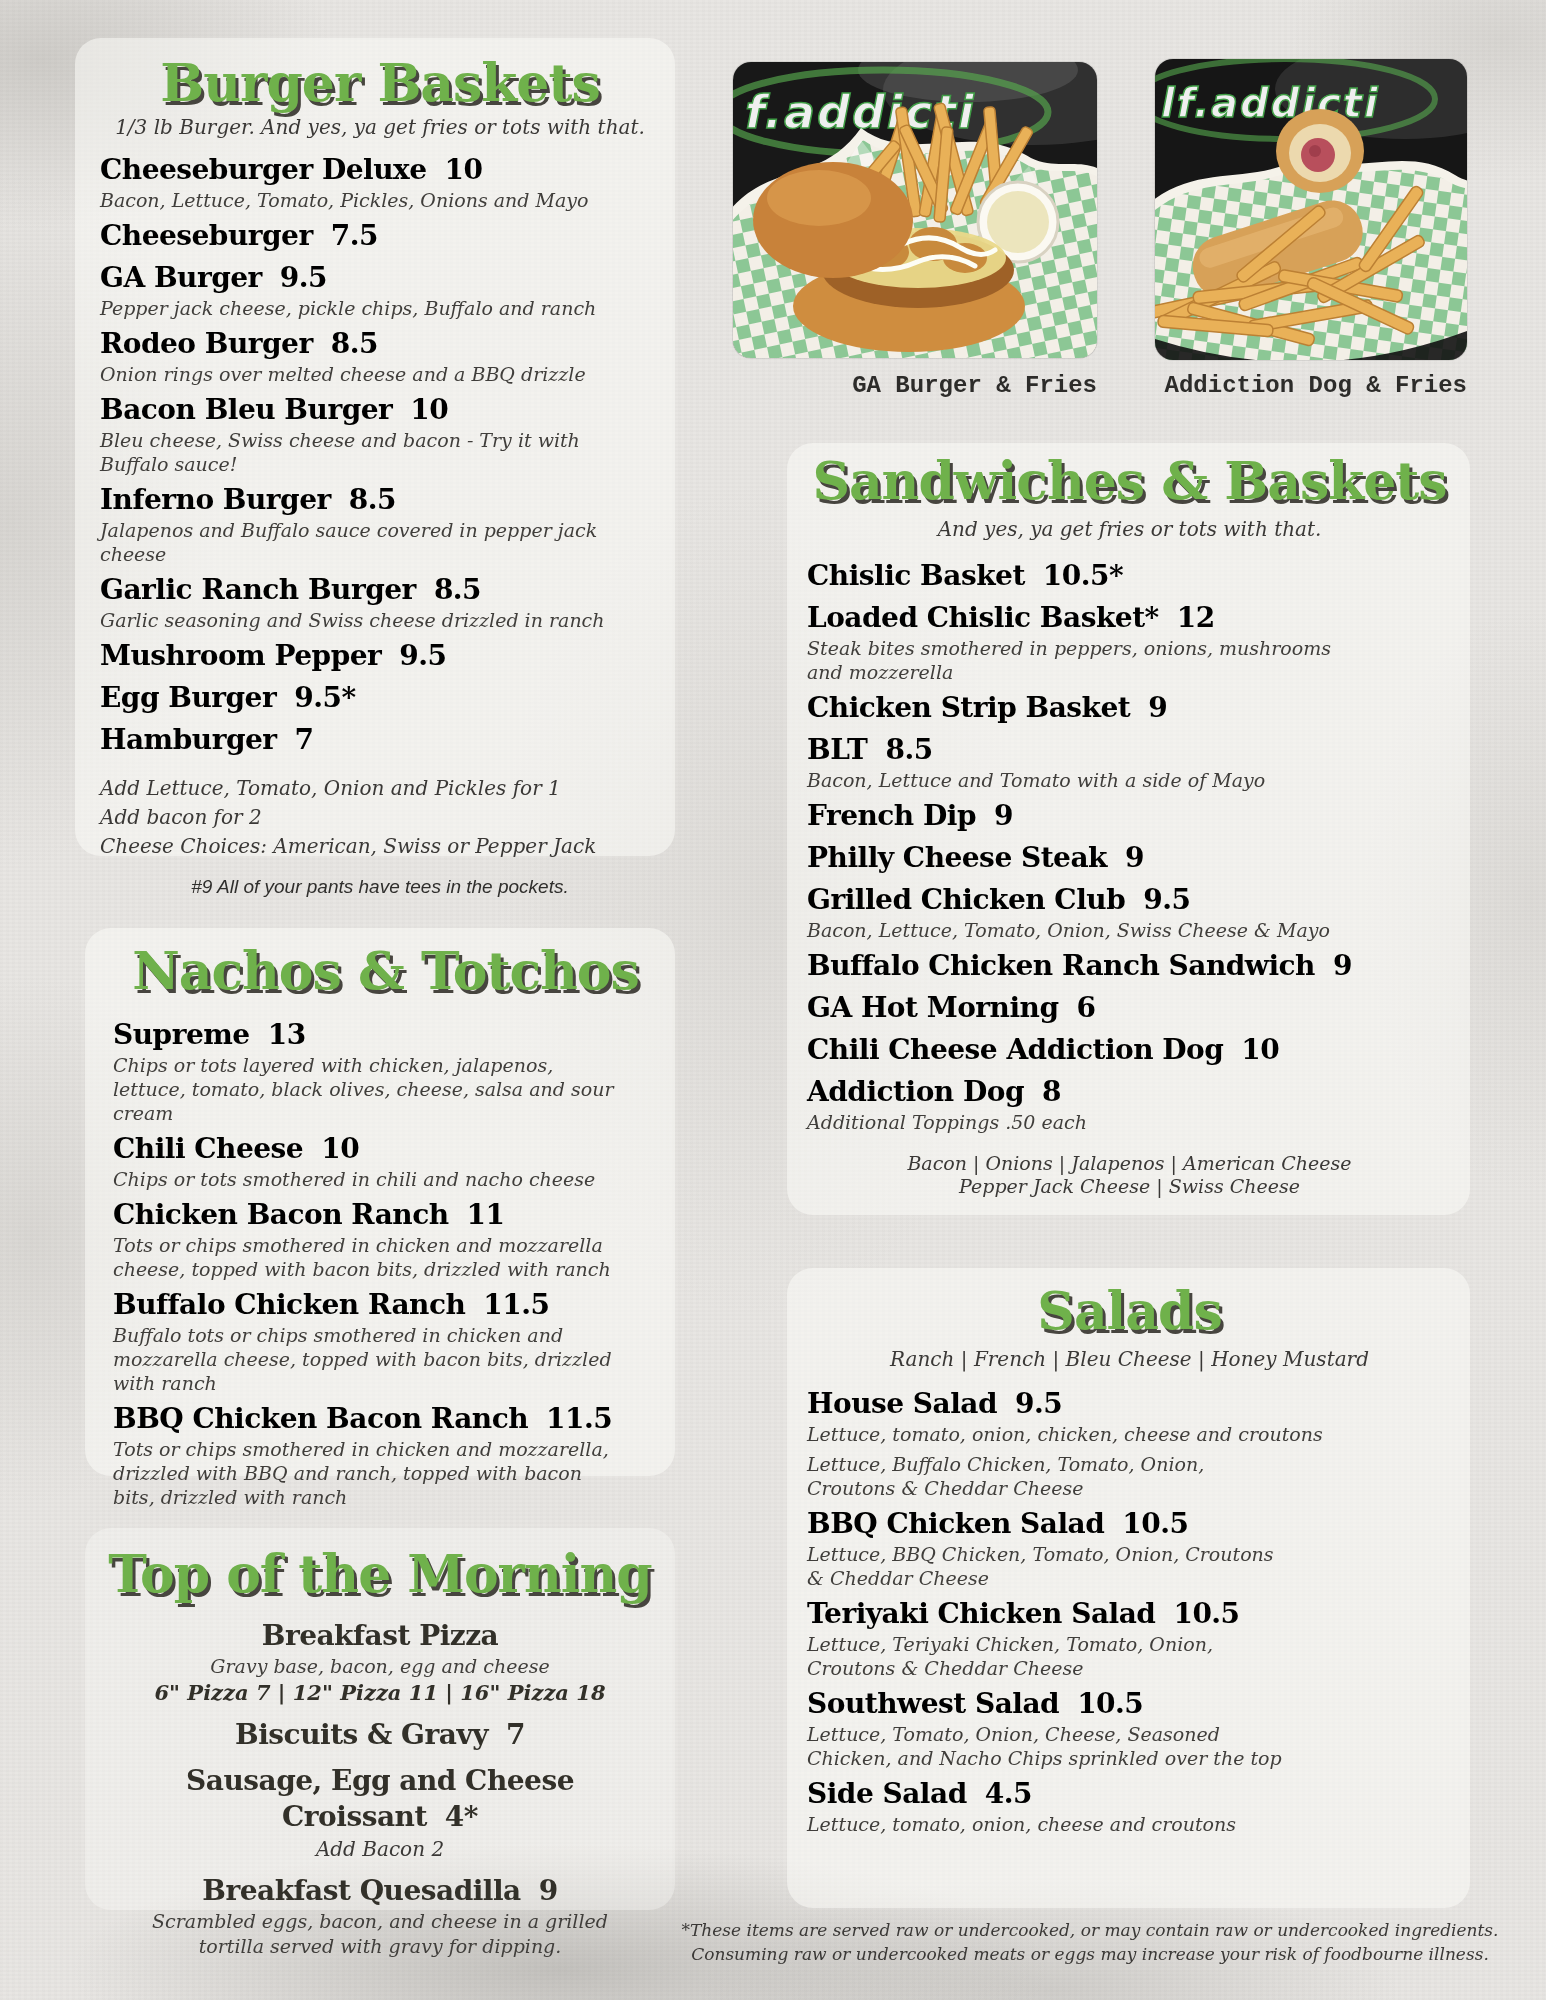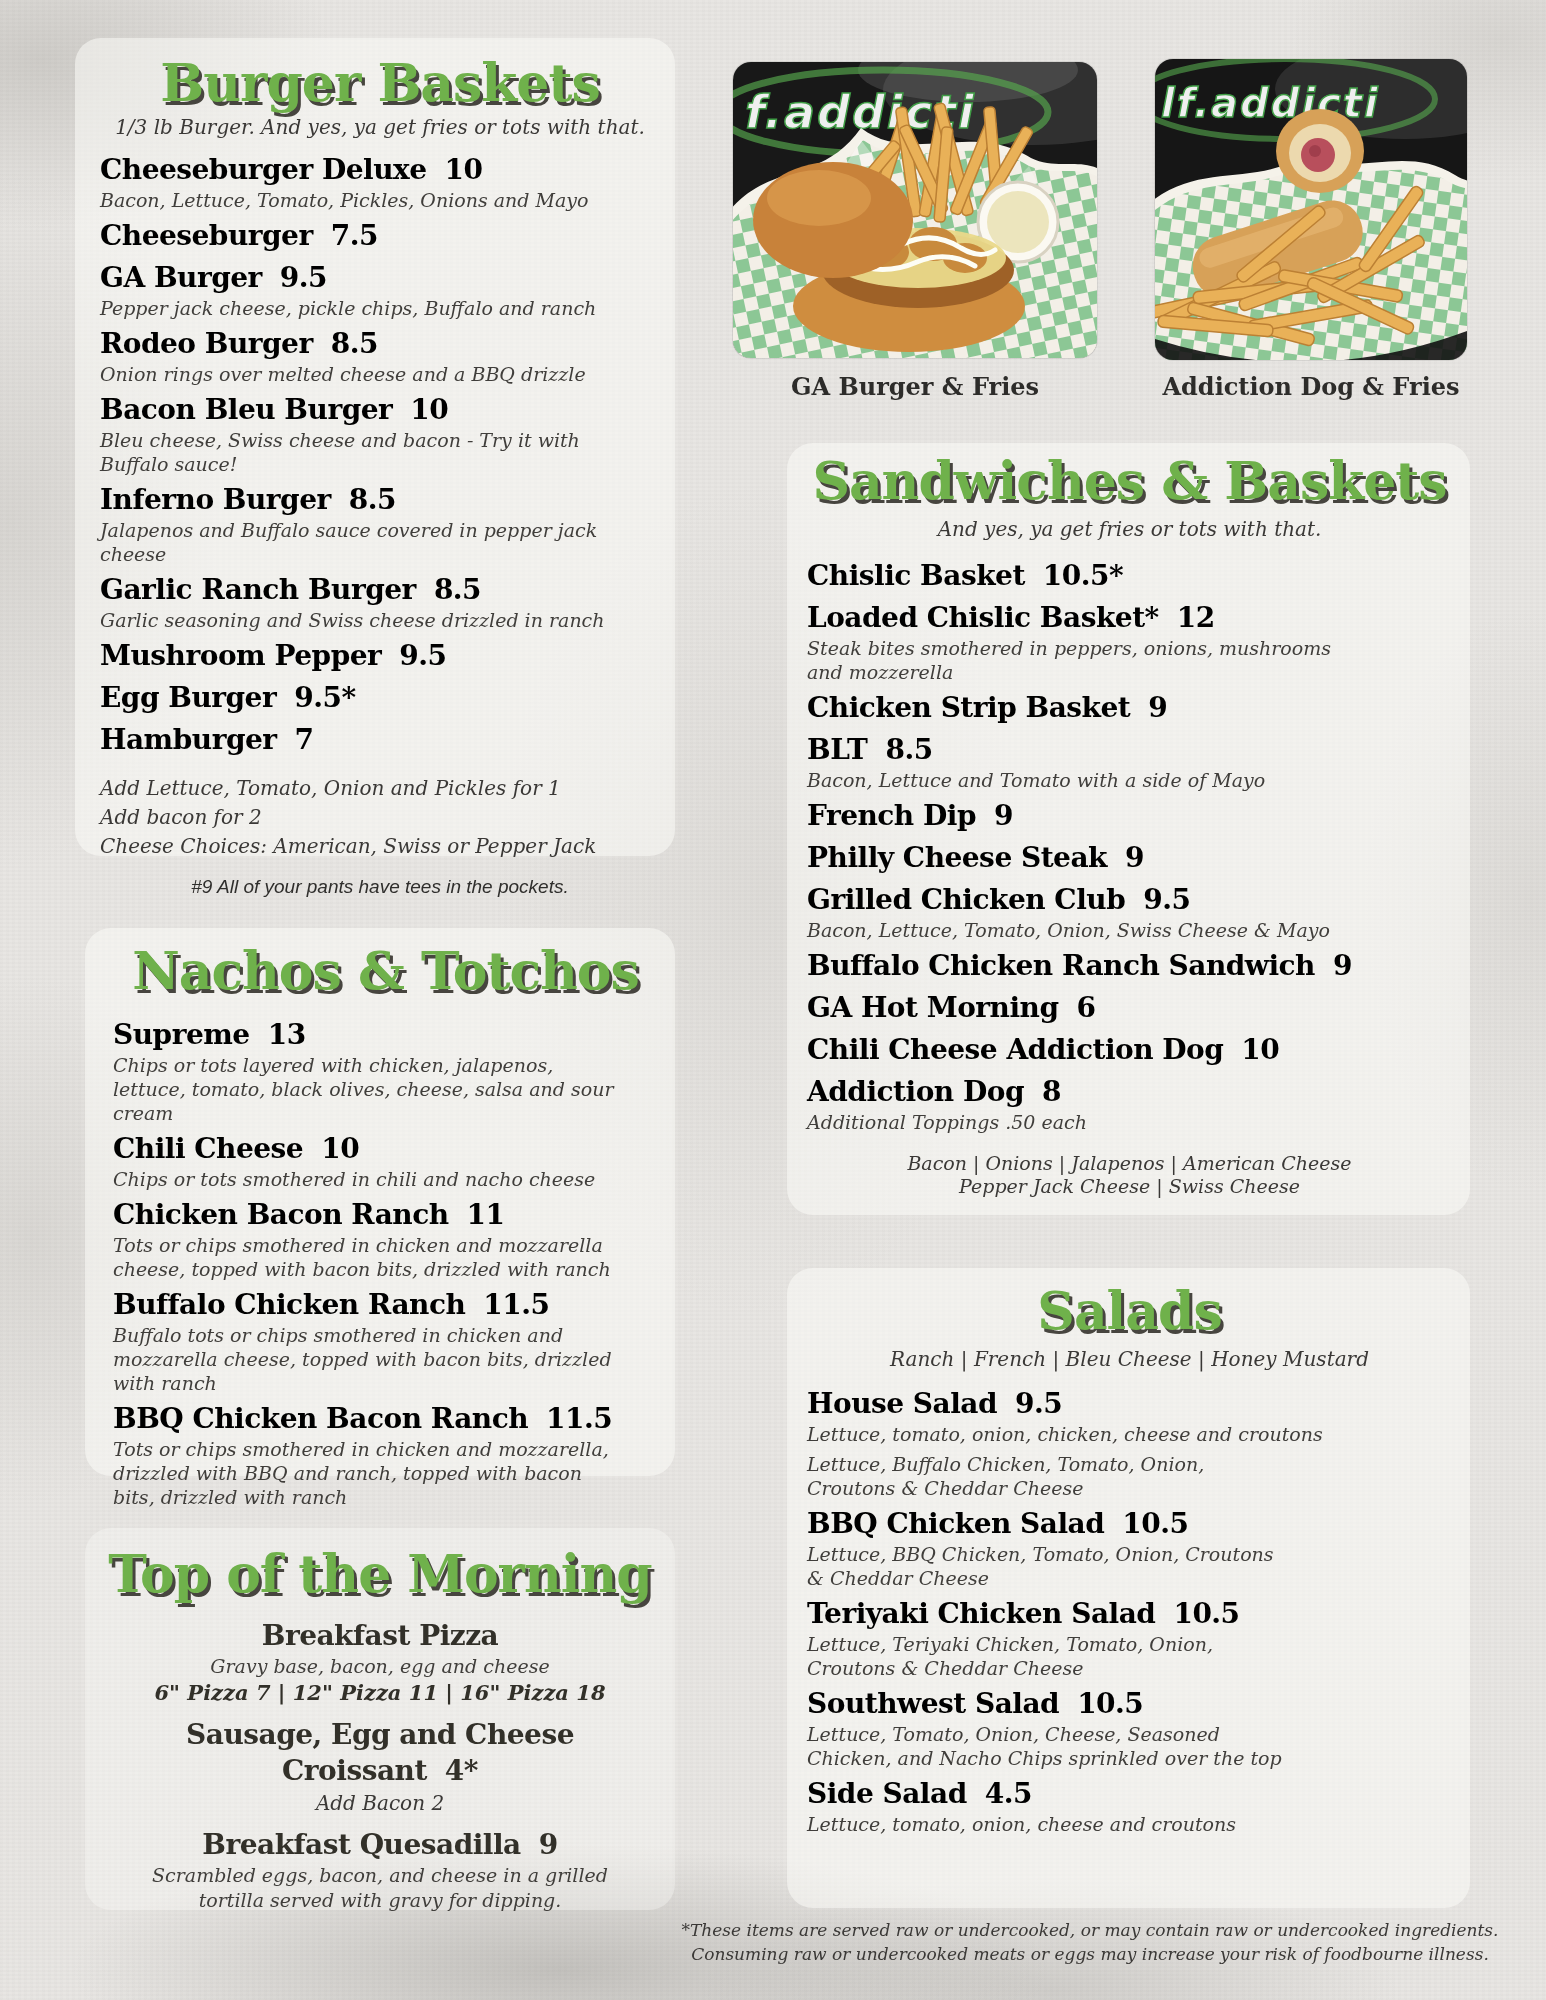--- a/index.html
+++ b/index.html
@@ -26,21 +26,21 @@
   .subtitle{font-style:italic;font-size:20px;line-height:25px;text-align:center;color:#3a3836;margin-top:4px;}
   .items{margin-top:12px;}
   .item{margin-bottom:6px;}
   .iline{font-weight:bold;font-size:28px;line-height:36px;letter-spacing:-0.5px;color:#000000;}
   .iprice{margin-left:18px;}
   .idesc{font-style:italic;font-size:19px;line-height:24px;color:#403e3b;max-width:555px;}
   .notes{margin-top:16px;font-style:italic;font-size:20px;line-height:29px;color:#3a3836;}
   .joke{position:absolute;left:100px;top:876px;width:560px;text-align:center;
     font-family:"Liberation Sans",sans-serif;font-style:italic;font-size:19px;color:#2f2e2c;}
   .photo{position:absolute;border-radius:18px;overflow:hidden;box-shadow:0 0 0 1px rgba(0,0,0,.08);}
-  .caption{position:absolute;text-align:center;font-weight:bold;font-size:24px;color:#2d2c2a;}
+  .caption{position:absolute;text-align:right;font-weight:bold;font-size:24px;color:#2d2c2a;font-family:Liberation Mono, monospace;}
   .center{text-align:center;}
   .toppings{margin-top:18px;text-align:center;font-style:italic;font-size:19px;line-height:23px;color:#3a3836;}
   .m-item{margin-bottom:10px;}
   .m-name{font-weight:bold;font-size:28px;line-height:36px;letter-spacing:-0.5px;color:#323029;text-align:center;}
   .m-desc{font-style:italic;font-size:19px;line-height:25px;color:#403e3b;max-width:480px;margin:0 auto;}
   .m-sizes{font-weight:bold;font-style:italic;font-size:21px;line-height:28px;color:#323029;}
   .m-note{font-style:italic;font-size:20px;line-height:28px;color:#3a3836;}
   .salad-desc{max-width:480px;}
   .nacho-desc{max-width:505px;}
   .disclaimer{position:absolute;left:640px;top:1918px;width:900px;text-align:center;
@@ -134,20 +134,23 @@
     </div>
   </div>
 
   <div class="sec center" style="left:100px;top:1545px;width:560px;">
     <h2 class="green-title">Top of the Morning</h2>
     <div style="margin-top:16px;">
       <div class="m-item">
         <div class="m-name">Breakfast Pizza</div>
         <div class="m-desc">Gravy base, bacon, egg and cheese</div>
         <div class="m-sizes">6" Pizza  7   |   12" Pizza  11   |   16" Pizza  18</div>
+      </div>
+      <div class="m-item">
+        <div class="m-name"><span>Biscuits &amp; Gravy</span><span class="iprice">7</span></div>
       </div>
       <div class="m-item">
         <div class="m-name"><span>Sausage, Egg and Cheese Croissant</span><span class="iprice">4*</span></div>
         <div class="m-note">Add Bacon   2</div>
       </div>
       <div class="m-item">
         <div class="m-name"><span>Breakfast Quesadilla</span><span class="iprice">9</span></div>
         <div class="m-desc">Scrambled eggs, bacon, and cheese in a grilled tortilla served with gravy for dipping.</div>
       </div>
     </div>

